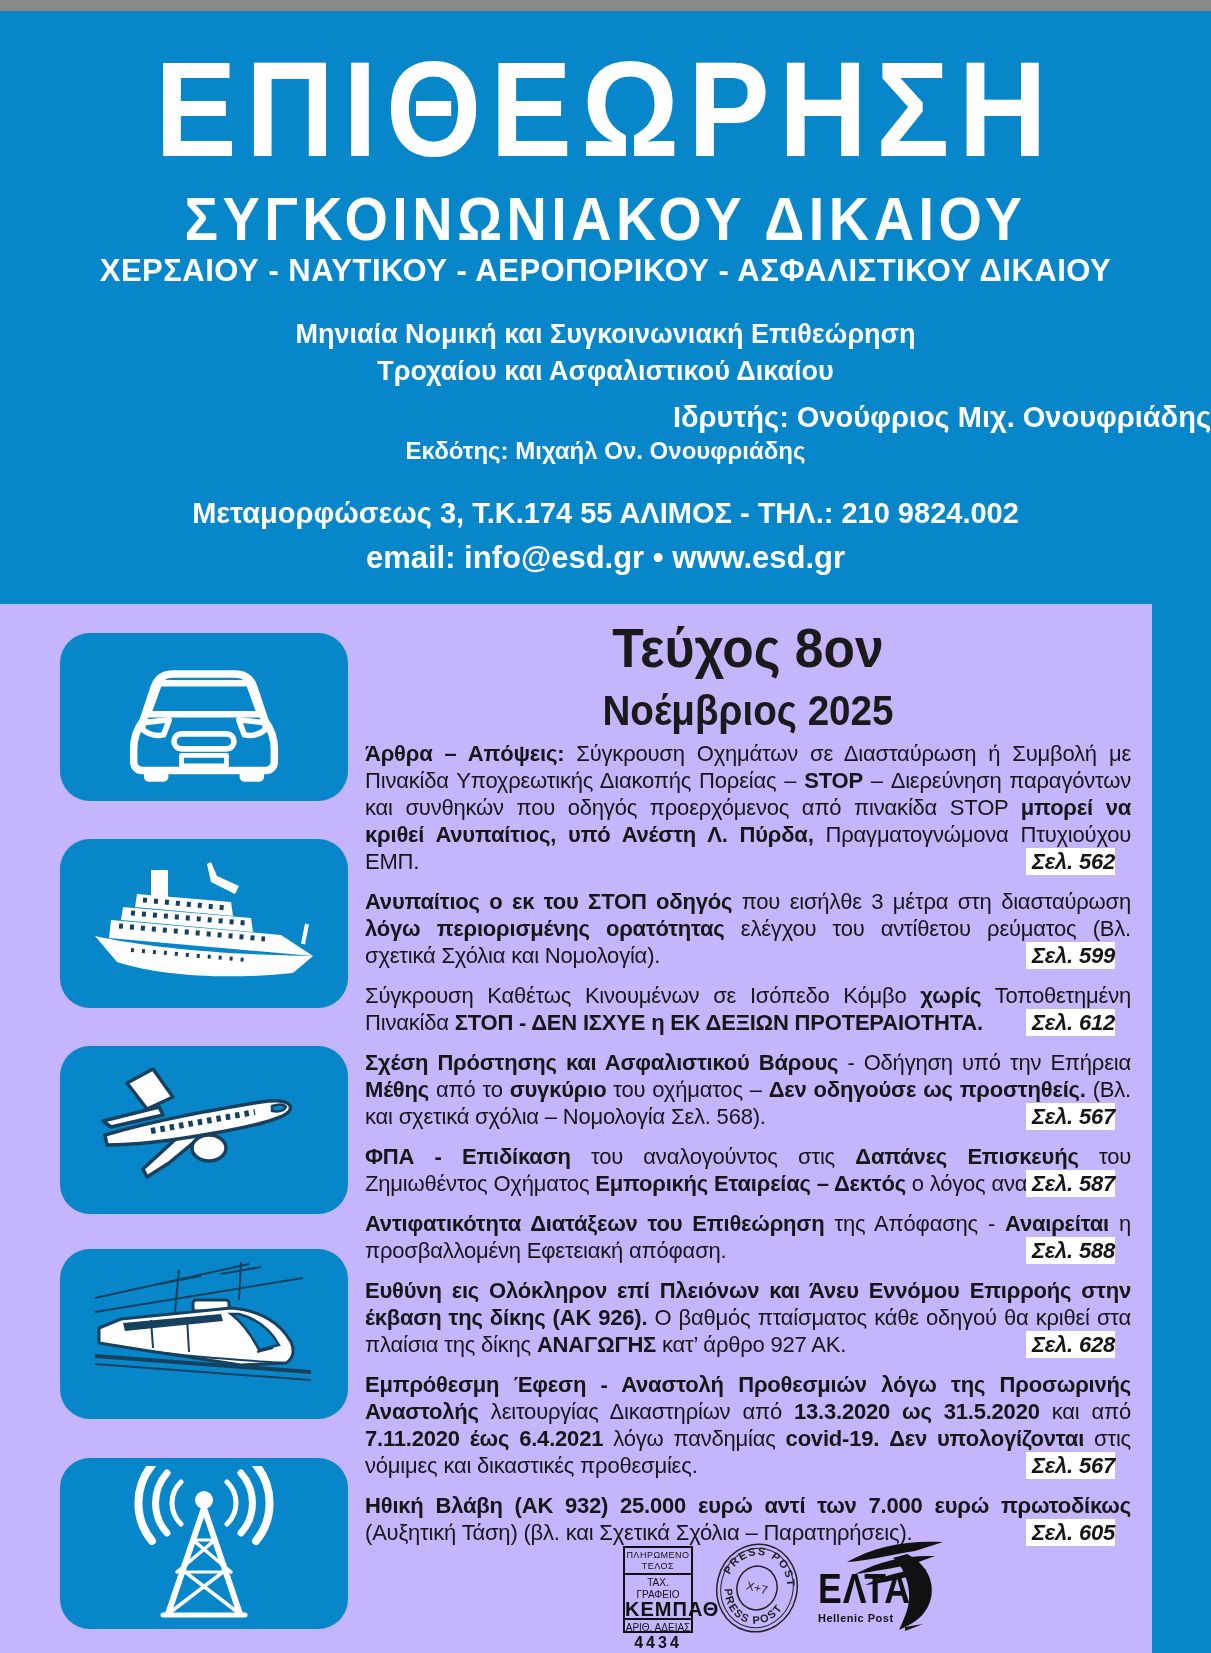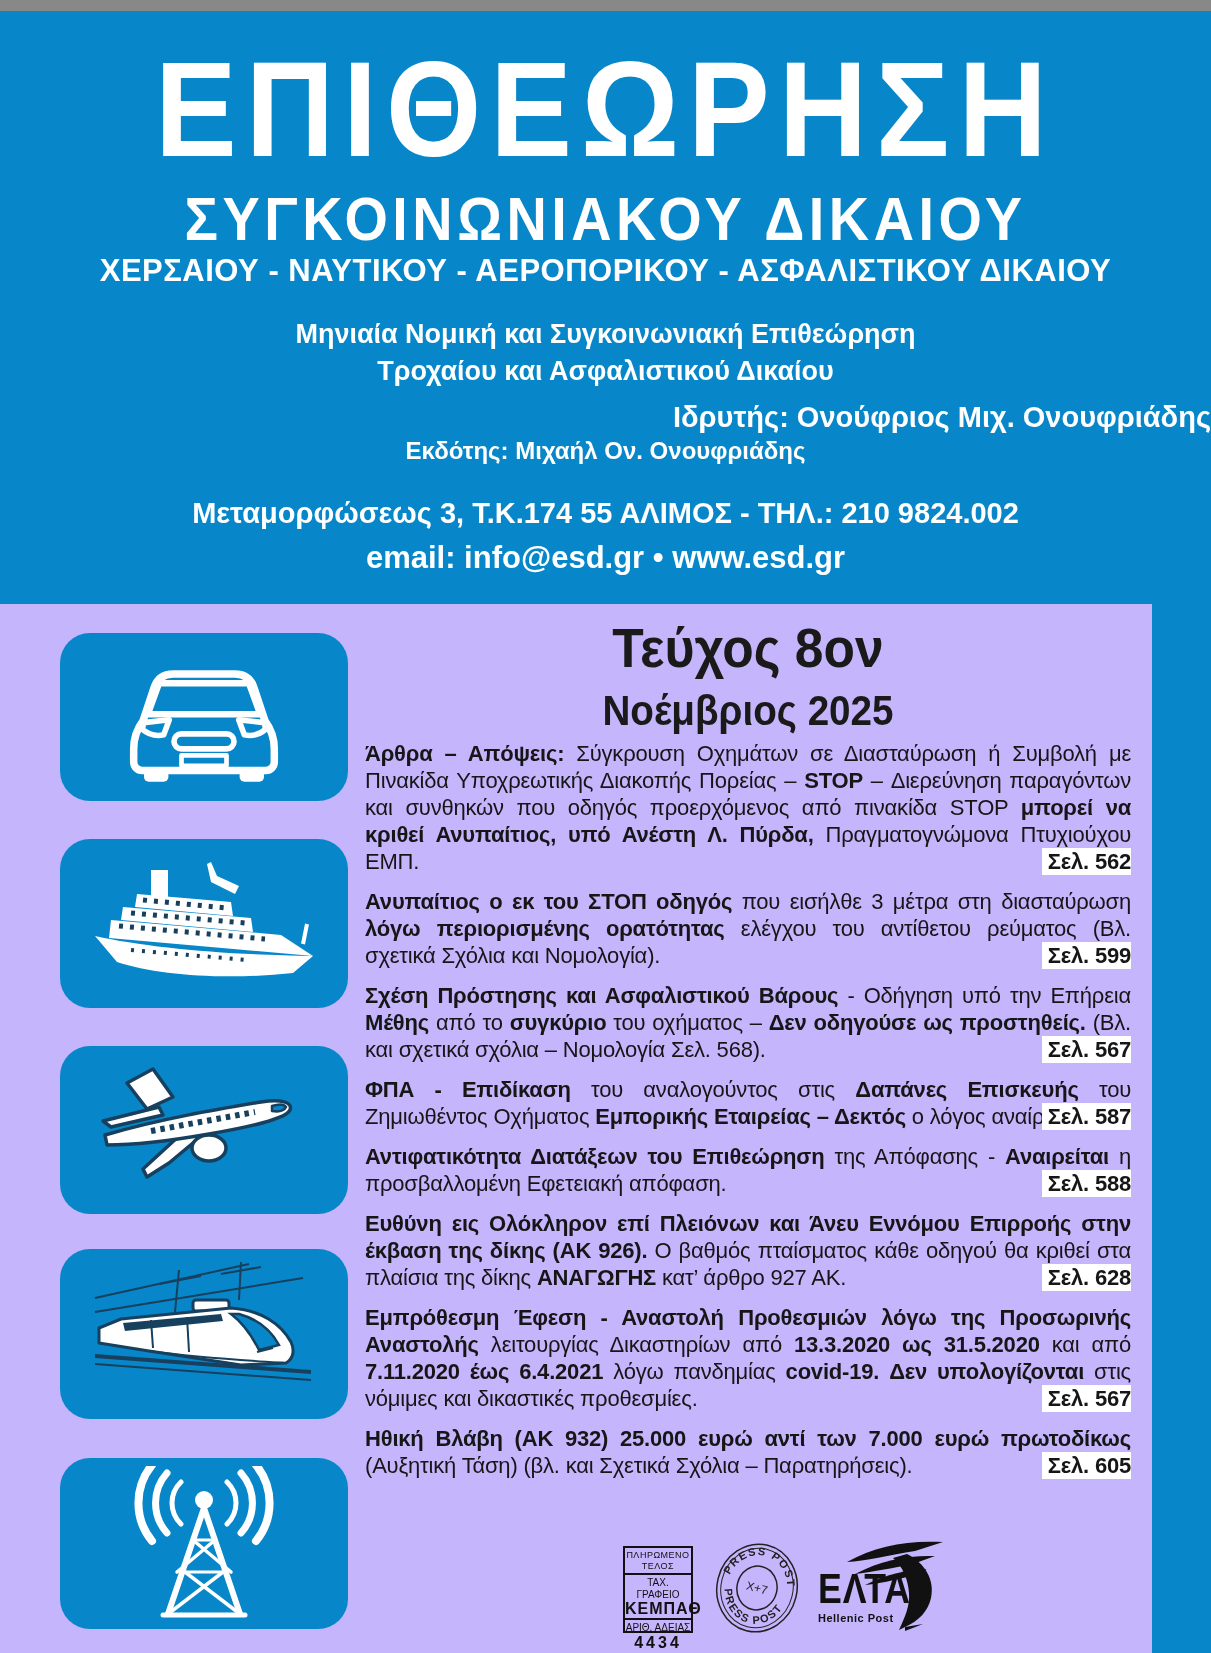--- a/index.html
+++ b/index.html
@@ -40,31 +40,31 @@
   
   .toc-col { position:absolute; left:365px; width:766px; }
   .issue-no    { top:604px; position:absolute; width:766px; text-align:center; font-weight:bold;
                  font-size:56px; color:#1a1a1a; transform:scaleX(0.92); white-space:nowrap; }
   .issue-month { top:676px; position:absolute; width:766px; text-align:center; font-weight:bold;
                  font-size:42px; color:#1a1a1a; transform:scaleX(0.92); white-space:nowrap; }
   .toc { position:absolute; left:365px; top:729px; width:766px; color:#161616; }
   .entry { position:relative; text-align:justify; font-size:22px; line-height:27px;
            letter-spacing:-0.2px; margin-bottom:13px; }
   .entry b { font-weight:bold; }
-  .entry .pg { position:absolute; right:0; bottom:0; font-weight:bold; 
+  .entry .pg { position:absolute; right:16px; bottom:0; font-weight:bold; font-style:italic;
                background:#fff; padding-left:6px; }
 
   
   .stamp-box { position:absolute; left:623px; top:1535px; width:70px; height:87px;
                border:2.5px solid #111; color:#111; text-align:center; }
   .stamp-box .sec { border-bottom:2px solid #111; padding:2px 0 1px; }
   .stamp-box .sec:last-child { border-bottom:none; }
   .sb-small { font-size:9px;  letter-spacing:0.5px; line-height:11px; }
   .sb-med   { font-size:10px; line-height:12px; }
-  .sb-bold  { font-size:16px; font-weight:bold; line-height:16px; letter-spacing:1px; }
+  .sb-bold  { font-size:20px; font-weight:bold; line-height:16px; letter-spacing:1px; }
   .sb-num   { font-size:16px; font-weight:bold; line-height:17px; letter-spacing:3px; }
 
   .stamp-circle { position:absolute; left:714px; top:1529px; }
 
   .elta { position:absolute; left:818px; top:1558px; color:#111; }
   .elta-word { font-size:42px; font-weight:bold; letter-spacing:1px; transform:scaleX(0.85);
                transform-origin:left; line-height:40px; }
   .elta-sub  { font-size:11px; font-weight:bold; letter-spacing:0.5px; margin-top:3px; }
   .elta-head { position:absolute; left:845px; top:1525px; }
 </style>
@@ -181,20 +181,21 @@
     </svg>
   </div>
 
   <div class="toc-col" style="top:0; height:0;"></div>
   <div class="issue-no toc-col">Τεύχος 8ον</div>
   <div class="issue-month toc-col">Νοέμβριος 2025</div>
 
   <div class="toc" id="toc">
       <div class="entry"><b>Άρθρα – Απόψεις:</b><span> Σύγκρουση Οχημάτων σε Διασταύρωση ή Συμβολή με Πινακίδα Υποχρεωτικής Διακοπής Πορείας – </span><b>STOP</b><span> – Διερεύνηση παραγόντων και συνθηκών που οδηγός προερχόμενος από πινακίδα STOP </span><b>μπορεί να κριθεί Ανυπαίτιος, υπό Ανέστη Λ. Πύρδα,</b><span> Πραγματογνώμονα Πτυχιούχου ΕΜΠ.</span><span class="pg">Σελ. 562</span></div>
       <div class="entry"><b>Ανυπαίτιος ο εκ του ΣΤΟΠ οδηγός</b><span> που εισήλθε 3 μέτρα στη διασταύρωση </span><b>λόγω περιορισμένης ορατότητας</b><span> ελέγχου του αντίθετου ρεύματος (Βλ. σχετικά Σχόλια και Νομολογία).</span><span class="pg">Σελ. 599</span></div>
+      <div class="entry"><span>Σύγκρουση Καθέτως Κινουμένων σε Ισόπεδο Κόμβο </span><b>χωρίς</b><span> Τοποθετημένη Πινακίδα </span><b>ΣΤΟΠ - ΔΕΝ ΙΣΧΥΕ η ΕΚ ΔΕΞΙΩΝ ΠΡΟΤΕΡΑΙΟΤΗΤΑ.</b><span class="pg">Σελ. 612</span></div>
       <div class="entry"><b>Σχέση Πρόστησης και Ασφαλιστικού  Βάρους</b><span> - Οδήγηση υπό την Επήρεια </span><b>Μέθης</b><span> από το </span><b>συγκύριο</b><span> του οχήματος – </span><b>Δεν οδηγούσε ως προστηθείς.</b><span> (Βλ. και σχετικά σχόλια – Νομολογία Σελ. 568).</span><span class="pg">Σελ. 567</span></div>
       <div class="entry"><b>ΦΠΑ - Επιδίκαση</b><span> του αναλογούντος στις </span><b>Δαπάνες Επισκευής</b><span> του Ζημιωθέντος Οχήματος </span><b>Εμπορικής Εταιρείας – Δεκτός</b><span> ο λόγος αναίρεσης.</span><span class="pg">Σελ. 587</span></div>
       <div class="entry"><b>Αντιφατικότητα Διατάξεων του Επιθεώρηση</b><span> της Απόφασης - </span><b>Αναιρείται</b><span> η προσβαλλομένη Εφετειακή απόφαση.</span><span class="pg">Σελ. 588</span></div>
       <div class="entry"><b>Ευθύνη εις Ολόκληρον επί Πλειόνων και Άνευ Εννόμου Επιρροής στην έκβαση της δίκης (ΑΚ 926).</b><span> Ο βαθμός πταίσματος κάθε οδηγού θα κριθεί στα πλαίσια της δίκης </span><b>ΑΝΑΓΩΓΗΣ</b><span> κατ’ άρθρο 927 ΑΚ.</span><span class="pg">Σελ. 628</span></div>
       <div class="entry"><b>Εμπρόθεσμη Έφεση - Αναστολή Προθεσμιών λόγω της Προσωρινής Αναστολής</b><span> λειτουργίας Δικαστηρίων από </span><b>13.3.2020 ως 31.5.2020</b><span> και από </span><b>7.11.2020 έως 6.4.2021</b><span> λόγω πανδημίας </span><b>covid-19. Δεν υπολογίζονται</b><span> στις νόμιμες και δικαστικές προθεσμίες.</span><span class="pg">Σελ. 567</span></div>
       <div class="entry"><b>Ηθική Βλάβη (ΑΚ 932) 25.000 ευρώ αντί των 7.000 ευρώ πρωτοδίκως</b><span> (Αυξητική Τάση) (βλ. και Σχετικά Σχόλια – Παρατηρήσεις).</span><span class="pg">Σελ. 605</span></div>
     </div>
 
   <div class="stamp-box">
     <div class="sec">

